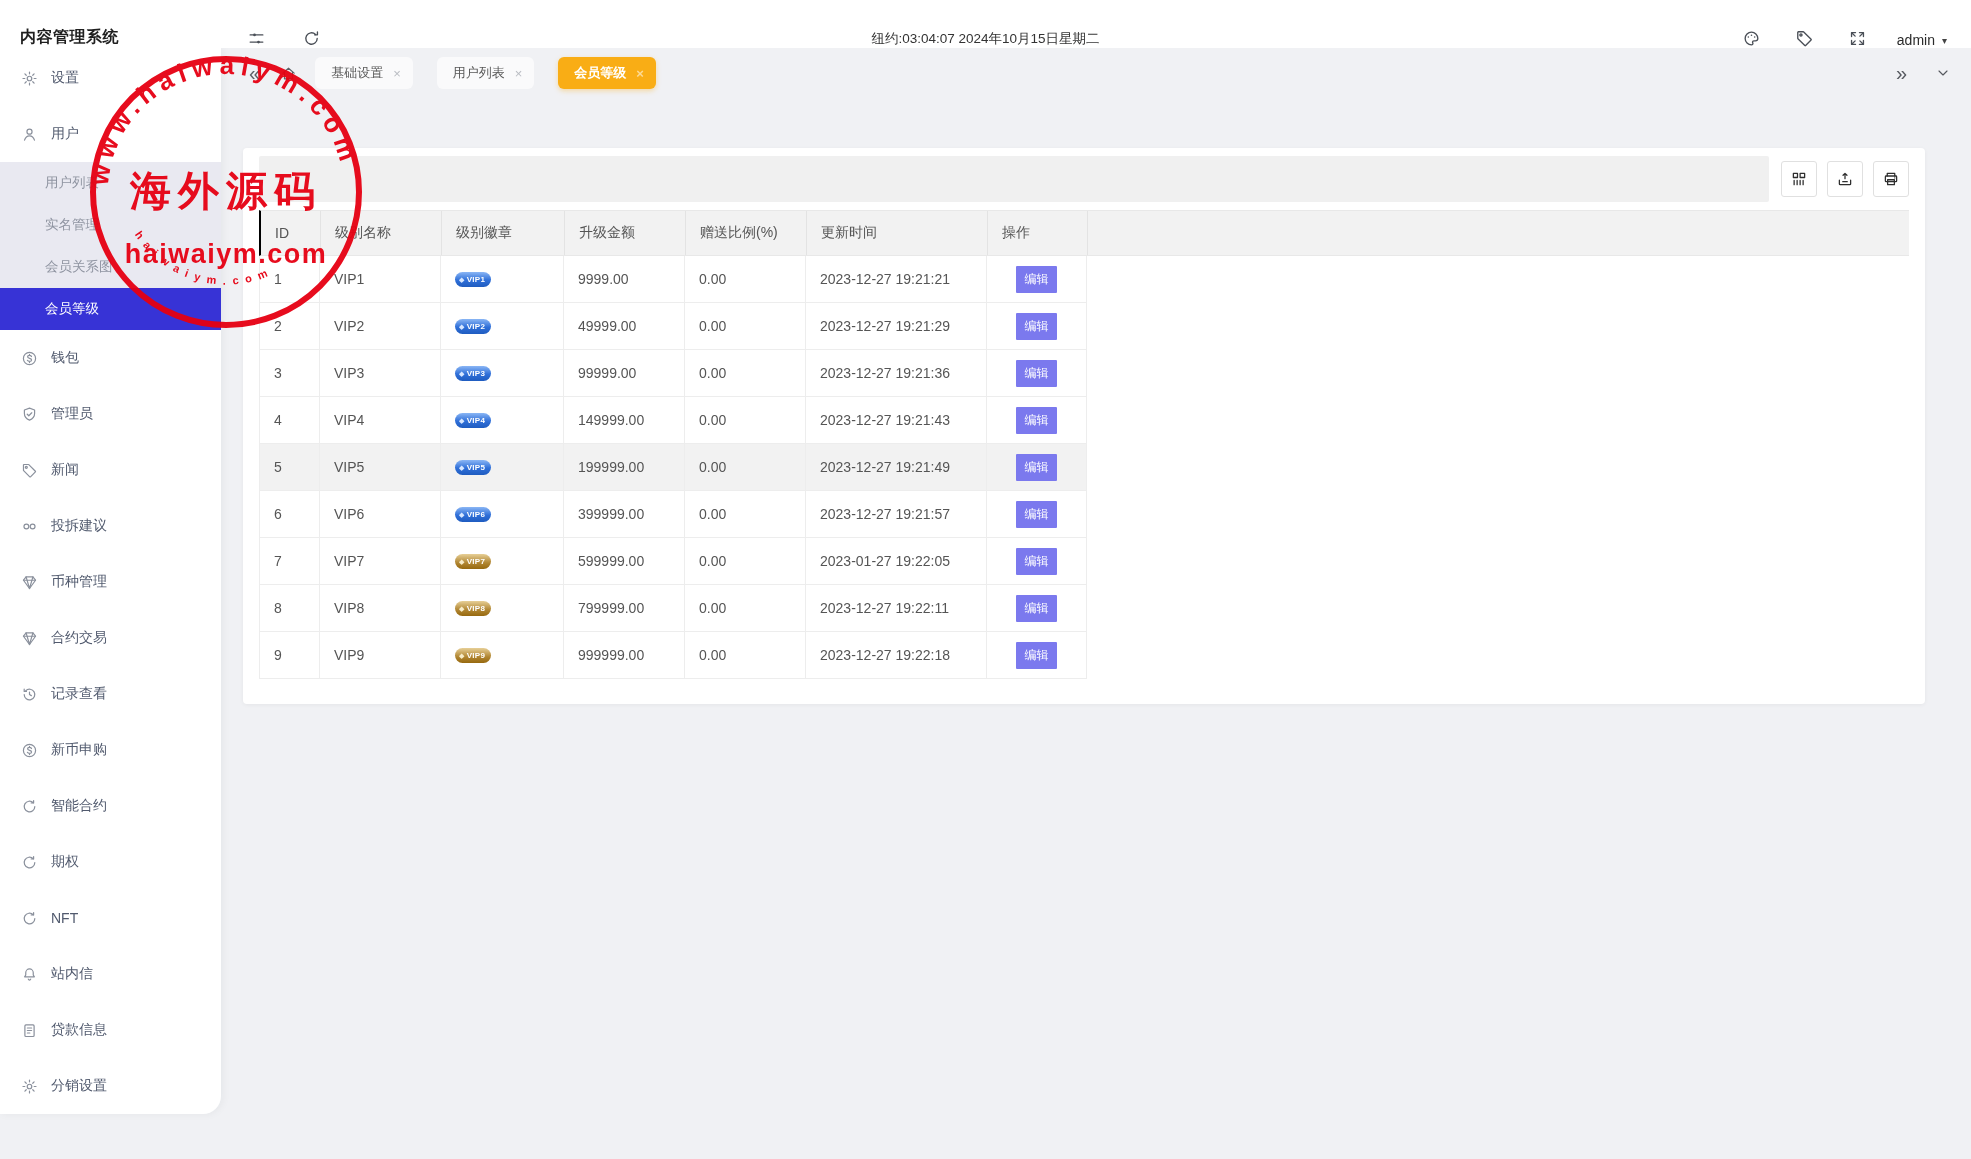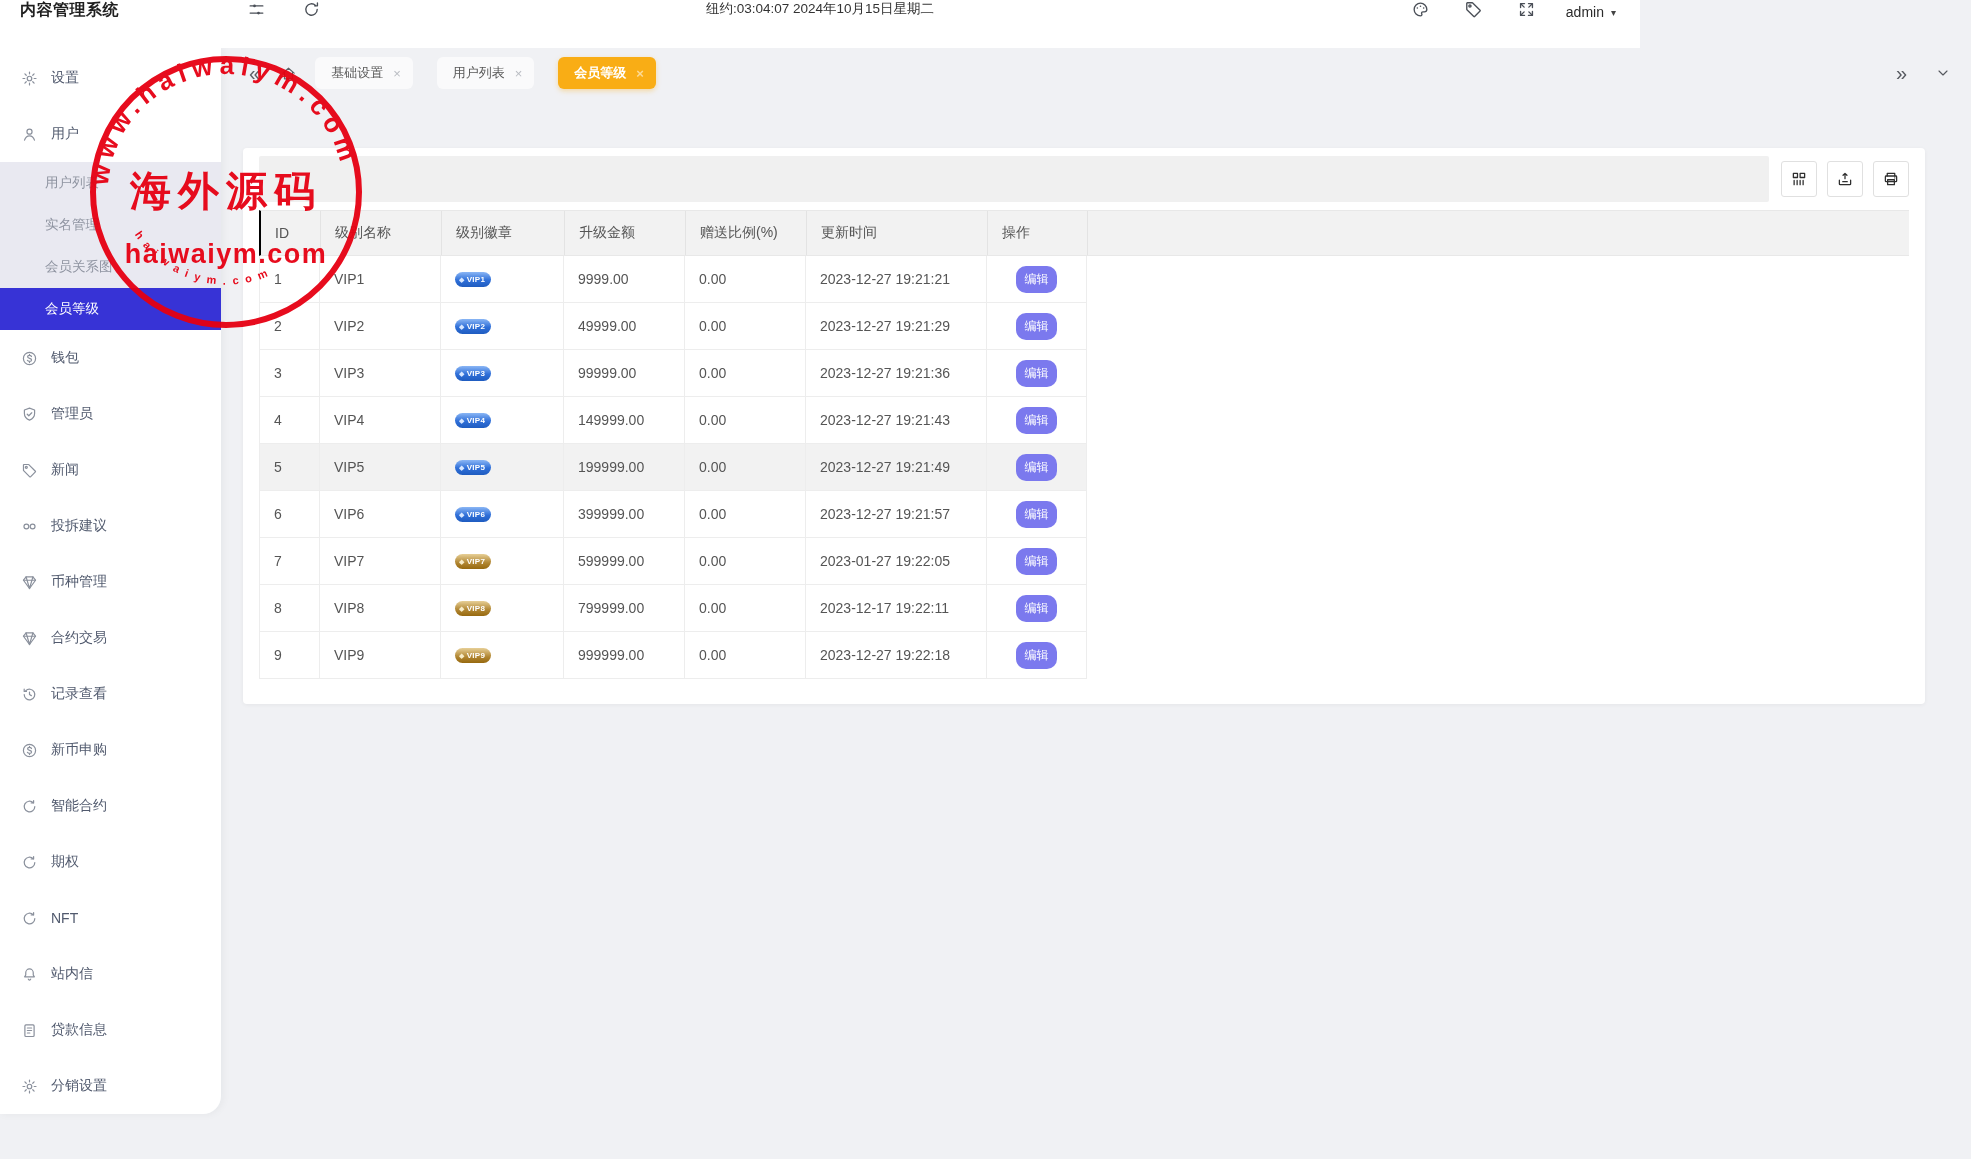--- a/index.html
+++ b/index.html
@@ -1,21 +1,21 @@
 <!DOCTYPE html>
 <html><head>
 <meta charset="utf-8">
 <style>
   *{margin:0;padding:0;box-sizing:border-box}
   html,body{width:1971px;height:1159px;overflow:hidden}
   body{font-family:"Liberation Sans","DejaVu Sans",sans-serif;background:#f0f1f4;position:relative;color:#333}
   .ic{width:1em;height:1em;stroke:currentColor;fill:none;stroke-width:1.7;stroke-linecap:round;stroke-linejoin:round;display:block}
 
   
-  .topbar{position:absolute;left:0;top:0;width:1640px;height:48px;background:#fff;display:flex;align-items:flex-start;z-index:5}
+  .topbar{position:absolute;left:0;top:0;width:1971px;height:48px;background:#fff;display:flex;align-items:flex-end;z-index:5}
   .tb-title{width:221px;padding-left:20px;font-size:16px;font-weight:700;color:#1f1f1f;letter-spacing:.5px}
   .tb-group{display:flex;align-items:center;gap:36px;color:#4a4f57}
   .tb-group .tb-ic{font-size:19px;cursor:pointer;display:flex}
   #tb-left{margin-left:26px}
   .tb-clock{position:absolute;left:50%;transform:translateX(-50%);font-size:13.5px;color:#333}
   #tb-right{margin-left:auto;gap:34px}
   .tb-user{display:flex;align-items:center;gap:7px;margin:4px 24px 0 30px;font-size:14px;color:#2b2b2b;cursor:pointer}
   .tb-user .caret{font-size:10px;color:#444}
 
   
@@ -55,21 +55,21 @@
   .td{display:flex;align-items:center;padding-left:14px;font-size:14px;color:#555;border-right:1px solid #ededed}
   .td.op{justify-content:center;padding-left:0}
   .c0{width:60px}.c1{width:121px}.c2{width:123px}.c3{width:121px}.c4{width:121px}.c5{width:181px}.c6{width:100px}
 
   .badge{display:inline-flex;align-items:center;gap:2px;height:15px;padding:0 6px 0 4px;border-radius:8px;font-size:8px;font-weight:700;color:#fff;letter-spacing:.3px}
   .badge .dia{font-size:7px;line-height:1}
   .badge.blue{background:linear-gradient(180deg,#8ab6f5 0%,#2f6fd8 55%,#1f5cc0 100%)}
   .badge.blue .dia{color:#d7e7ff}
   .badge.gold{background:linear-gradient(180deg,#e7cf96 0%,#b08531 60%,#97690f 100%)}
   .badge.gold .dia{color:#f7ecc9}
-  .edit-btn{width:41px;height:27px;background:#7b79ee;border:none;border-radius:10px;color:#fff;font-size:12px;cursor:pointer;font-family:inherit}
+  .edit-btn{width:41px;height:27px;background:#7b79ee;border:none;border-radius:1px;color:#fff;font-size:12px;cursor:pointer;font-family:inherit}
 
   
   .stamp{position:absolute;left:84px;top:50px;width:284px;height:284px;z-index:50;pointer-events:none;opacity:.95}
 </style>
 </head>
 <body>
 
 <svg width="0" height="0" style="position:absolute">
   <defs>
     <symbol id="i-gear" viewBox="0 0 24 24">
@@ -495,21 +495,21 @@
           </div>
         </div>
         <div class="tr">
           <div class="td c0">8</div>
           <div class="td c1">VIP8</div>
           <div class="td c2">
             <span class="badge gold"><span class="dia">◆</span>VIP8</span>
           </div>
           <div class="td c3">799999.00</div>
           <div class="td c4">0.00</div>
-          <div class="td c5">2023-12-17 19:22:11</div>
+          <div class="td c5">2023-12-27 19:22:11</div>
           <div class="td c6 op">
             <button class="edit-btn">编辑</button>
           </div>
         </div>
         <div class="tr">
           <div class="td c0">9</div>
           <div class="td c1">VIP9</div>
           <div class="td c2">
             <span class="badge gold"><span class="dia">◆</span>VIP9</span>
           </div>

